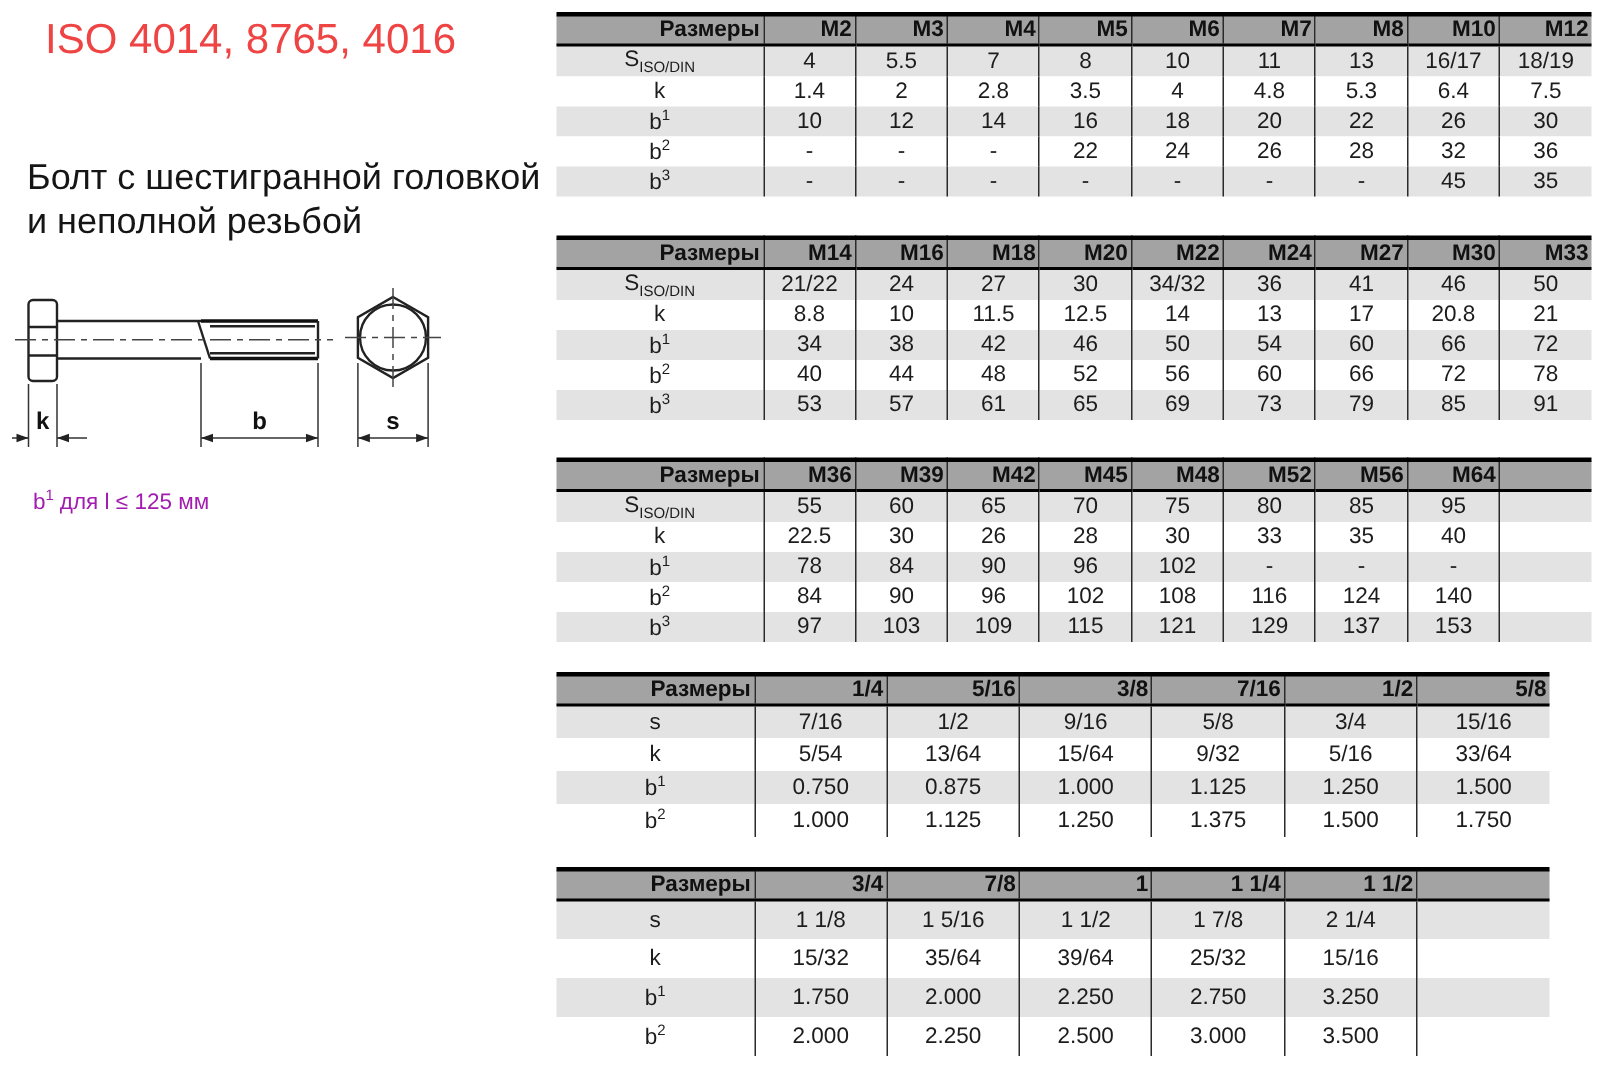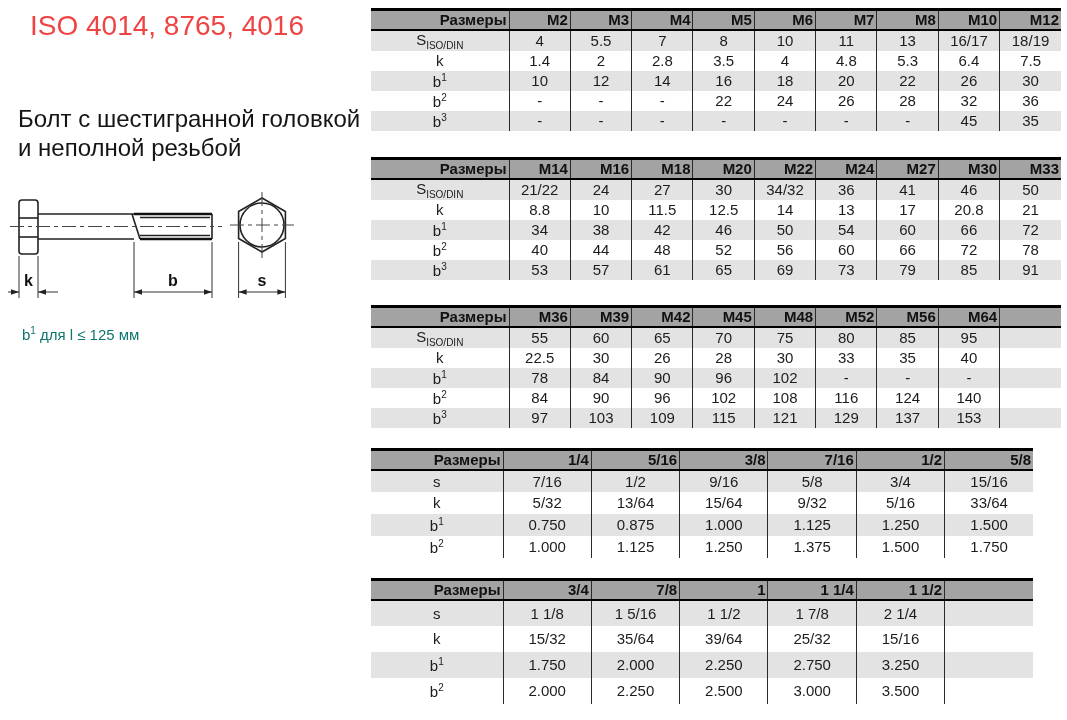--- a/index.html
+++ b/index.html
@@ -6,21 +6,21 @@
   html,body { margin:0; padding:0; }
   body {
     width:1067px; height:720px; position:relative; overflow:hidden;
     background:#ffffff; color:#1b1b1b;
     font-family:"Liberation Sans", sans-serif;
   }
 
   
   .title-block { position:absolute; left:30px; top:8px; font-size:28px; font-weight:400; line-height:35px; color:#ef4444; white-space:nowrap; }
   .subtitle-block { position:absolute; left:18px; top:104px; font-size:24px; font-weight:400; line-height:29px; color:#151515; white-space:nowrap; }
-  .notes-block { position:absolute; left:22px; top:318px; font-size:15px; line-height:25px; color:#0f766e; }
+  .notes-block { position:absolute; left:22px; top:318px; font-size:15px; line-height:25px; color:#a21caf; }
   .note sup { font-size:10px; }
   .note .note-text { margin-left:4px; }
 
   .drawing-wrap { position:absolute; left:8px; top:180px; width:330px; height:135px; }
 
   
   table.dims { position:absolute; border-collapse:collapse; table-layout:fixed;
                border-top:3px solid #000; }
   table.dims th {
     background:#a3a3a3; font-weight:700; font-size:15px; color:#111;
@@ -422,21 +422,21 @@
         <td>s</td>
         <td>7/16</td>
         <td>1/2</td>
         <td>9/16</td>
         <td>5/8</td>
         <td>3/4</td>
         <td>15/16</td>
       </tr>
       <tr>
         <td>k</td>
-        <td>5/32</td>
+        <td>5/54</td>
         <td>13/64</td>
         <td>15/64</td>
         <td>9/32</td>
         <td>5/16</td>
         <td>33/64</td>
       </tr>
       <tr>
         <td>b<sup>1</sup></td>
         <td>0.750</td>
         <td>0.875</td>

